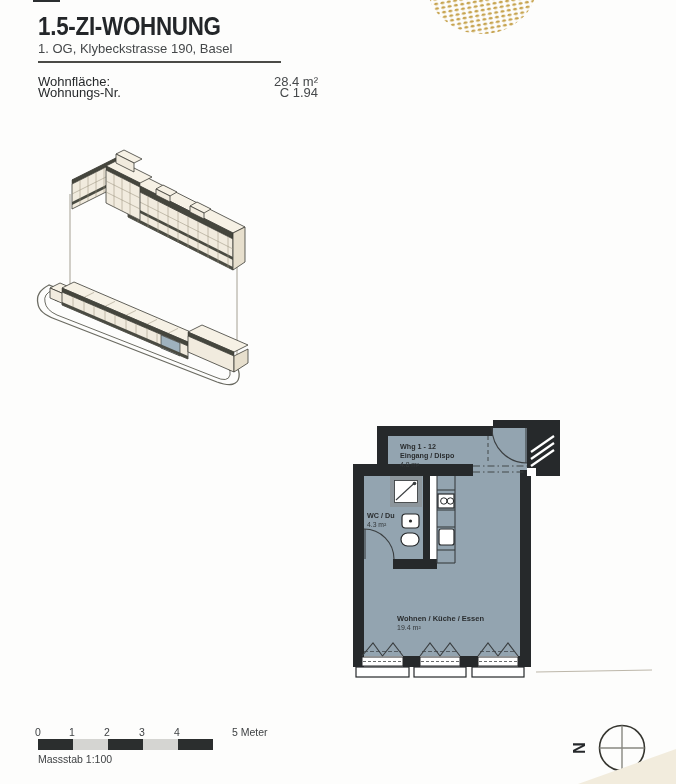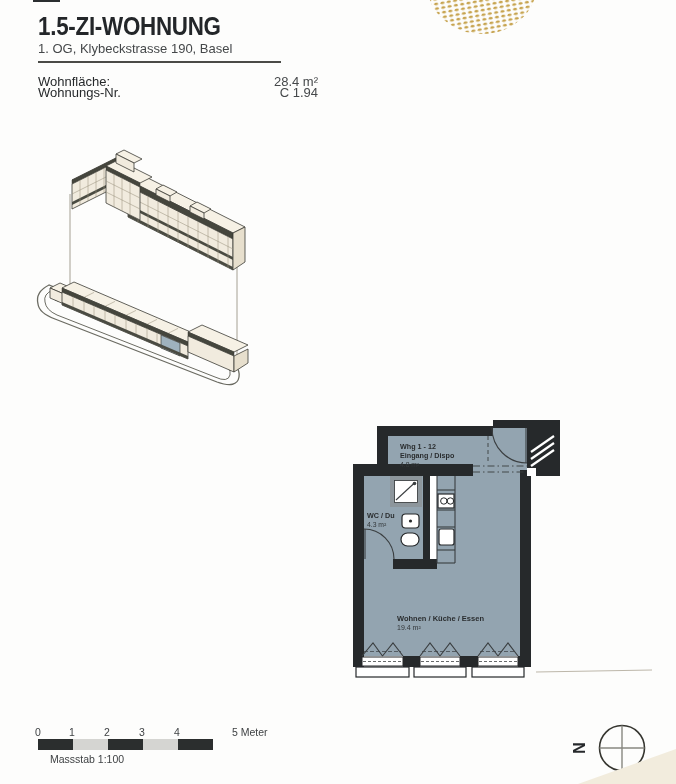--- a/index.html
+++ b/index.html
@@ -31,21 +31,21 @@
   .projline{stroke:#9b9589;stroke-width:0.9;}
   .plan-label{font-family:"Liberation Sans",sans-serif;fill:#2a2d2f;font-weight:700;}
   .plan-area{font-family:"Liberation Sans",sans-serif;fill:#33373a;font-weight:400;}
   
   .scalebar{left:38px;top:726px;width:230px;height:44px;}
   .tick{position:absolute;top:0;font-size:10.5px;color:#3f4244;}
   .bar{position:absolute;left:0;top:13px;width:175px;height:11px;display:flex;}
   .seg{width:35px;height:11px;}
   .seg-d{background:#2b2e2e;}
   .seg-l{background:#d5d5d2;}
-  .caption{position:absolute;left:0;top:27px;font-size:10.5px;color:#3f4244;margin-left:12px;}
+  .caption{position:absolute;left:0;top:27px;font-size:10.5px;color:#3f4244;}
 </style>
 </head>
 <body>
 
 <div class="page">
 
   <div class="abs top-sliver"></div>
 
   <svg class="abs" style="left:420px;top:0;" width="120" height="40" viewBox="0 0 120 40">
     <defs>

